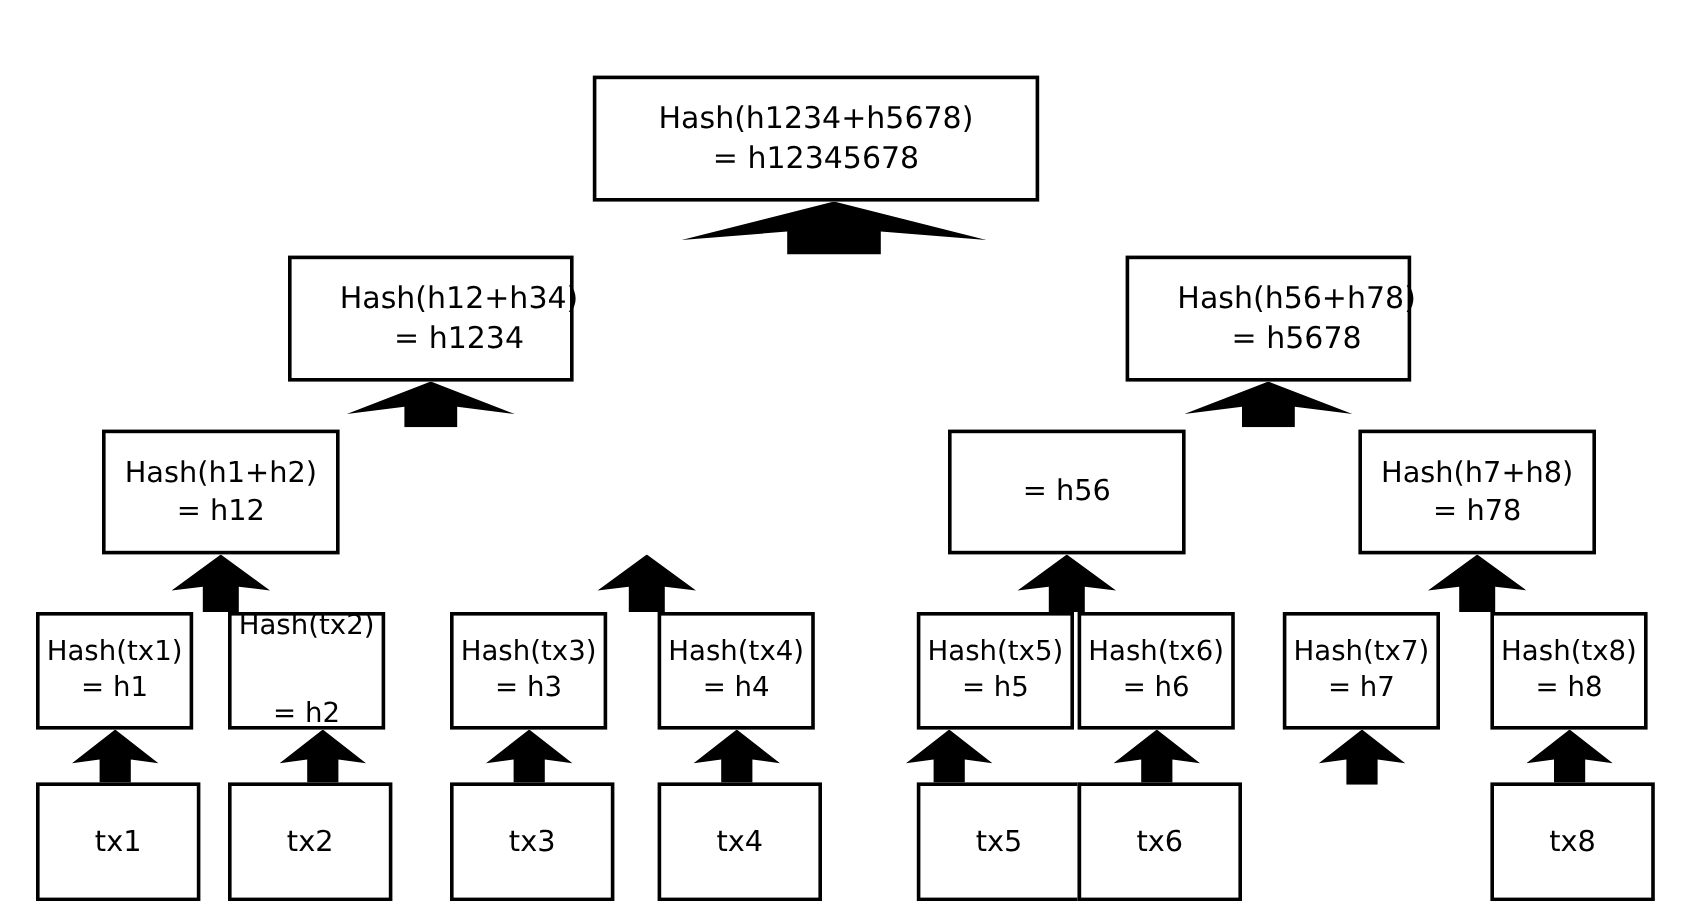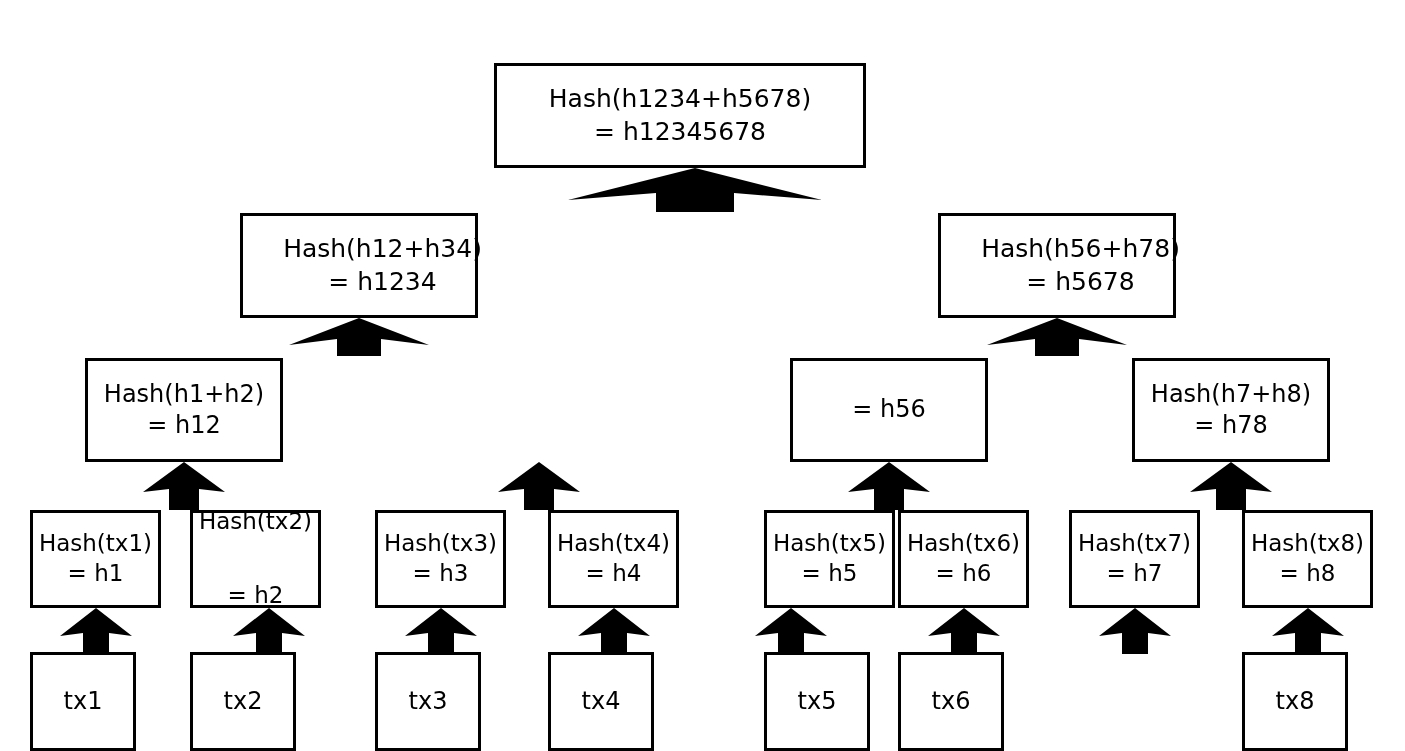--- a/index.html
+++ b/index.html
@@ -68,21 +68,21 @@
   
   .node-leafhash {
     top: 510px;
     width: 131px;
     height: 98px;
     font-size: 23px;
   }
   
   .node-tx {
     top: 652px;
-    width: 106px;
+    width: 137px;
     height: 99px;
     font-size: 24px;
   }
   .col-0 { left: 30px; }
   .col-1 { left: 190px; gap: 44px; }
   .col-2 { left: 375px; }
   .col-3 { left: 548px; text-align: right; }
   .col-4 { left: 764px; }
   .col-5 { left: 898px; }
   .col-6 { left: 1069px; }

